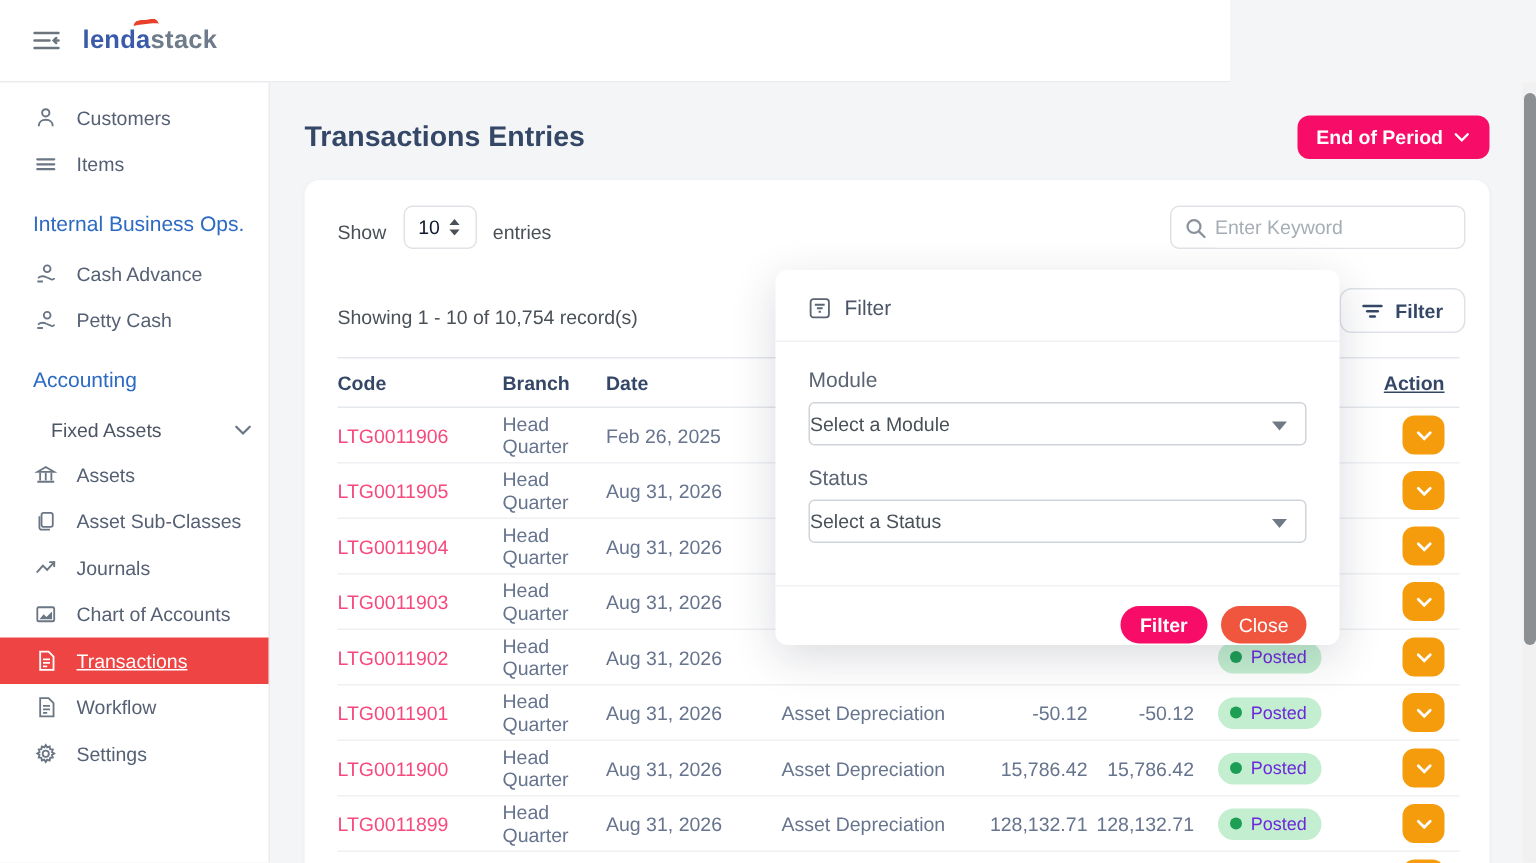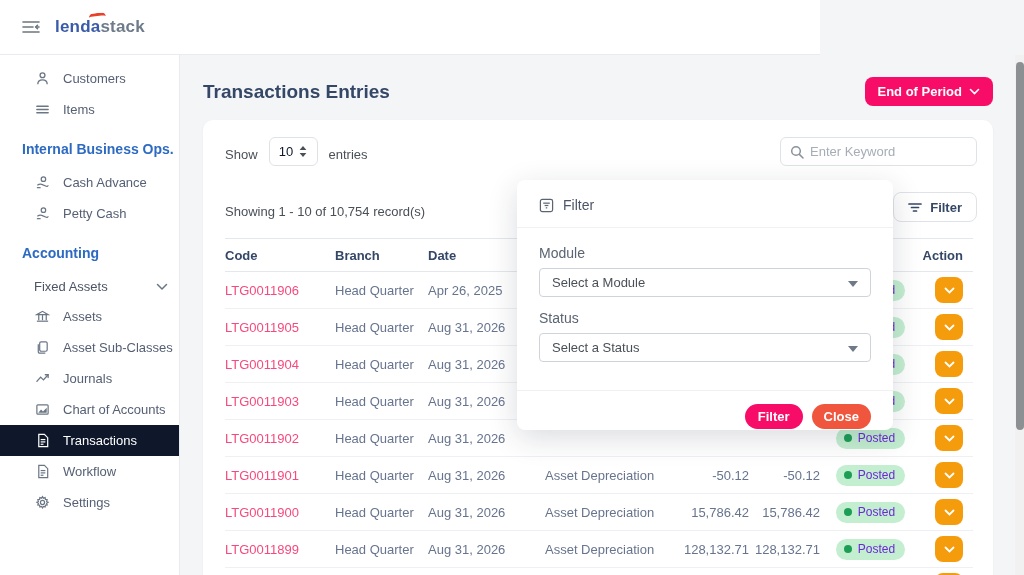--- a/index.html
+++ b/index.html
@@ -8,26 +8,26 @@
   
   .topbar { position:absolute; left:0; top:0; width:820px; height:55px; background:#fff; border-bottom:1px solid #e9ebee; z-index:5; }
   .toggle { position:absolute; left:20px; top:18px; width:22px; height:18px; cursor:pointer; }
   .logo { position:absolute; left:55px; top:17px; font-size:17px; font-weight:bold; letter-spacing:.2px; }
   .logo .p1 { color:#3a5ba9; }
   .logo .p2 { color:#6e7b8a; }
   .logo .swoosh { position:absolute; left:34px; top:-4px; width:17px; height:8px; border-top:3px solid #e8402a; border-radius:60%/120%; transform:rotate(-6deg); }
 
   
   .sidebar { position:absolute; left:0; top:55px; width:180px; height:520px; background:#fff; border-right:1px solid #e9ebee; z-index:4; padding-top:8px; }
-  .nav-item { display:flex; align-items:center; height:31px; padding-left:34px; font-size:13px; color:#566074; cursor:pointer; }
+  .nav-item { display:flex; align-items:center; height:31px; padding-left:22px; font-size:13px; color:#566074; cursor:pointer; }
   .nav-item .ic { width:17px; height:17px; margin-right:12px; display:flex; align-items:center; justify-content:center; color:#6b7685; flex:0 0 17px; }
   .nav-item svg { stroke:#6b7685; }
-  .nav-item.active { background:#0f172a; color:#fff; }
+  .nav-item.active { background:#ef4444; color:#fff;text-decoration:underline; }
   .nav-item.active svg { stroke:#fff; }
-  .section-title { padding:16px 0 10px 22px; font-size:14px; font-weight:bold; color:#2d6ac2; }
+  .section-title { padding:16px 0 10px 22px; font-size:14px; font-weight:normal; color:#2d6ac2; }
   .group-row { display:flex; align-items:center; height:30px; padding-left:34px; font-size:13px; color:#4c5565; cursor:pointer; }
   .group-row .chev { margin-left:48px; }
 
   
   .main { position:absolute; left:180px; top:55px; width:844px; height:520px; }
   .page-title { position:absolute; left:23px; top:26px; font-size:19px; font-weight:bold; color:#344767; }
   .eop-btn { position:absolute; right:31px; top:22px; height:29px; background:#f70d68; color:#fff; font-size:13px; font-weight:bold; border:none; border-radius:8px; padding:0 13px; display:flex; align-items:center; gap:7px; cursor:pointer; }
 
   .card { position:absolute; left:23px; top:65px; width:790px; height:470px; background:#fff; border-radius:10px; box-shadow:0 1px 3px rgba(40,50,70,.05); }
 
@@ -42,42 +42,42 @@
 
   .showing-row { position:absolute; left:22px; top:72px; right:16px; }
   .showing-text { font-size:13px; color:#495057; padding-top:12px; float:left; }
   .filter-btn { float:right; height:30px; border:1px solid #dfe3e7; background:#fff; border-radius:8px; font-size:13px; font-weight:bold; color:#344767; display:flex; align-items:center; gap:8px; padding:0 14px; cursor:pointer; }
 
   
   .table { position:absolute; left:22px; right:20px; top:118px; }
   .tr { display:flex; align-items:center; height:37px; border-bottom:1px solid #eef0f3; font-size:13px; color:#67748e; }
   .tr.head { border-top:1px solid #e4e7eb; border-bottom:1px solid #e4e7eb; font-weight:bold; color:#344767; height:34px; }
   .c-code { width:110px; }
-  .c-branch { width:93px; }
+  .c-branch { width:69px; }
   .c-date { width:117px; }
   .c-module { width:121px; }
   .c-debit { width:83px; text-align:right; }
   .c-credit { width:71px; text-align:right; }
   .c-status { width:101px; display:flex; justify-content:center; }
-  .c-action { flex:1; display:flex; justify-content:flex-end; padding-right:10px; }
+  .c-action { flex:1; display:flex; justify-content:flex-end; padding-right:10px;text-decoration:underline; }
   .code-link { color:#f6497d; cursor:pointer; }
   .badge { display:inline-flex; align-items:center; gap:6px; background:#c3eed0; color:#6d28d9; font-size:12px; border-radius:12px; padding:3px 10px 4px 8px; }
   .badge .dot { width:8px; height:8px; border-radius:50%; background:#1d9e55; }
   .action-btn { width:28px; height:26px; background:#f59c0c; border:none; border-radius:8px; display:flex; align-items:center; justify-content:center; cursor:pointer; }
 
   
   .modal { position:absolute; left:517px; top:180px; width:376px; height:250px; background:#fff; border-radius:8px; box-shadow:0 8px 30px rgba(30,40,60,.16); z-index:10; }
   .modal-header { display:flex; align-items:center; gap:9px; padding:17px 22px 14px 22px; border-bottom:1px solid #f0f1f3; font-size:14px; color:#4c5565; }
   .modal-body { padding:17px 22px 15px 22px; }
   .field-label { font-size:14px; color:#5a6472; margin-bottom:7px; }
-  .select { position:relative; height:29px; border:1px solid #cfd4da; border-radius:4px; font-size:13px; color:#495057; line-height:27px; padding-left:12px; cursor:pointer; margin-bottom:13px; }
+  .select { position:relative; height:29px; border:1px solid #cfd4da; border-radius:4px; font-size:13px; color:#495057; line-height:27px; padding-left:0; cursor:pointer; margin-bottom:13px; }
   .select .caret { position:absolute; right:12px; top:12px; width:0; height:0; border-left:5px solid transparent; border-right:5px solid transparent; border-top:6px solid #707a86; }
   .modal-footer { border-top:1px solid #f0f1f3; padding:13px 22px; display:flex; justify-content:flex-end; gap:9px; }
   .btn-filter { background:#f70d68; color:#fff; border:none; border-radius:14px; font-size:13px; font-weight:bold; padding:5px 13px; cursor:pointer; }
-  .btn-close { background:#f0563e; color:#fff; border:none; border-radius:14px; font-size:13px; font-weight:bold; padding:5px 12px; cursor:pointer; }
+  .btn-close { background:#f0563e; color:#fff; border:none; border-radius:14px; font-size:13px; font-weight:normal; padding:5px 12px; cursor:pointer; }
 
   
   .scroll-track { position:absolute; right:0; top:55px; width:9px; height:520px; background:#f1f1f1; z-index:20; }
   .scroll-thumb { position:absolute; right:0px; top:7px; width:8px; height:368px; background:#8d9093; border-radius:4px; }
 </style>
 </head>
 <body>
 
 <div class="topbar">
   <div class="toggle">
@@ -275,21 +275,21 @@
         <div class="c-module"></div>
         <div class="c-debit"></div>
         <div class="c-credit"></div>
         <div class="c-status"></div>
         <div class="c-action">Action</div>
       </div>
 
       <div class="tr">
         <div class="c-code"><span class="code-link">LTG0011906</span></div>
         <div class="c-branch">Head Quarter</div>
-        <div class="c-date">Apr 26, 2025</div>
+        <div class="c-date">Feb 26, 2025</div>
         <div class="c-module"></div>
         <div class="c-debit"></div>
         <div class="c-credit"></div>
         <div class="c-status">
             <span class="badge">
               <span class="dot"></span>
               <span>Posted</span>
             </span>
           </div>
         <div class="c-action">

